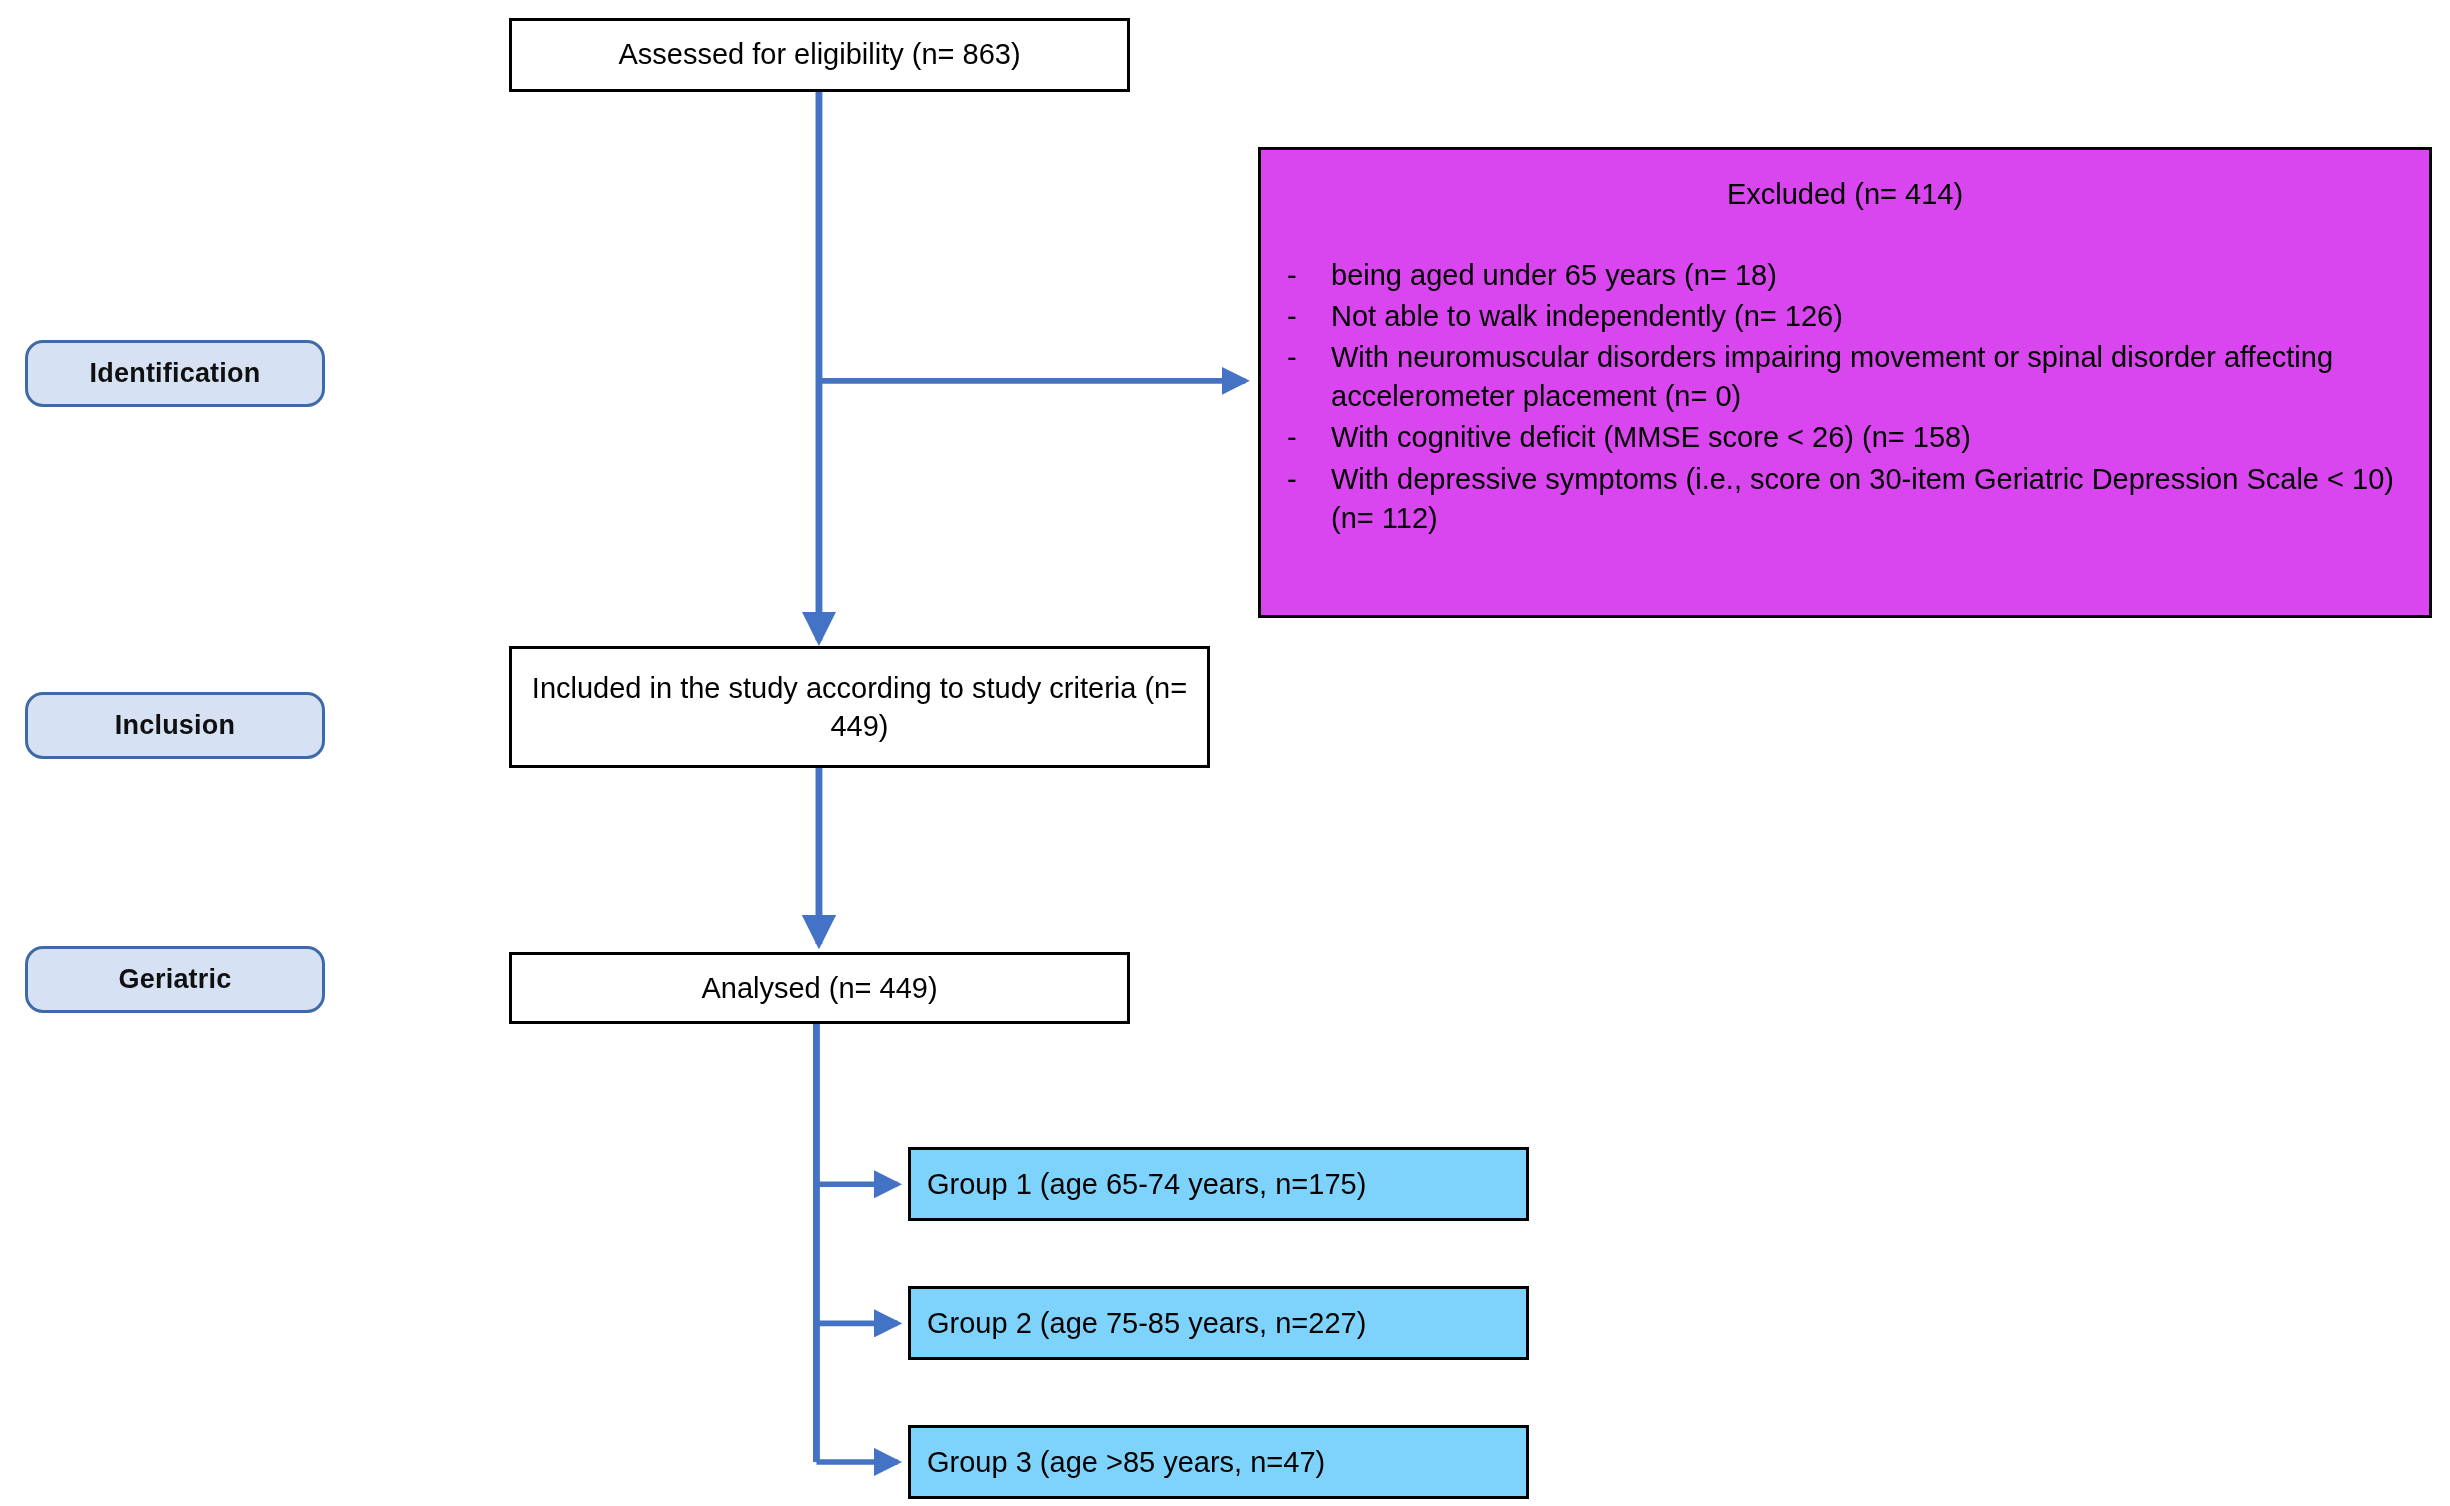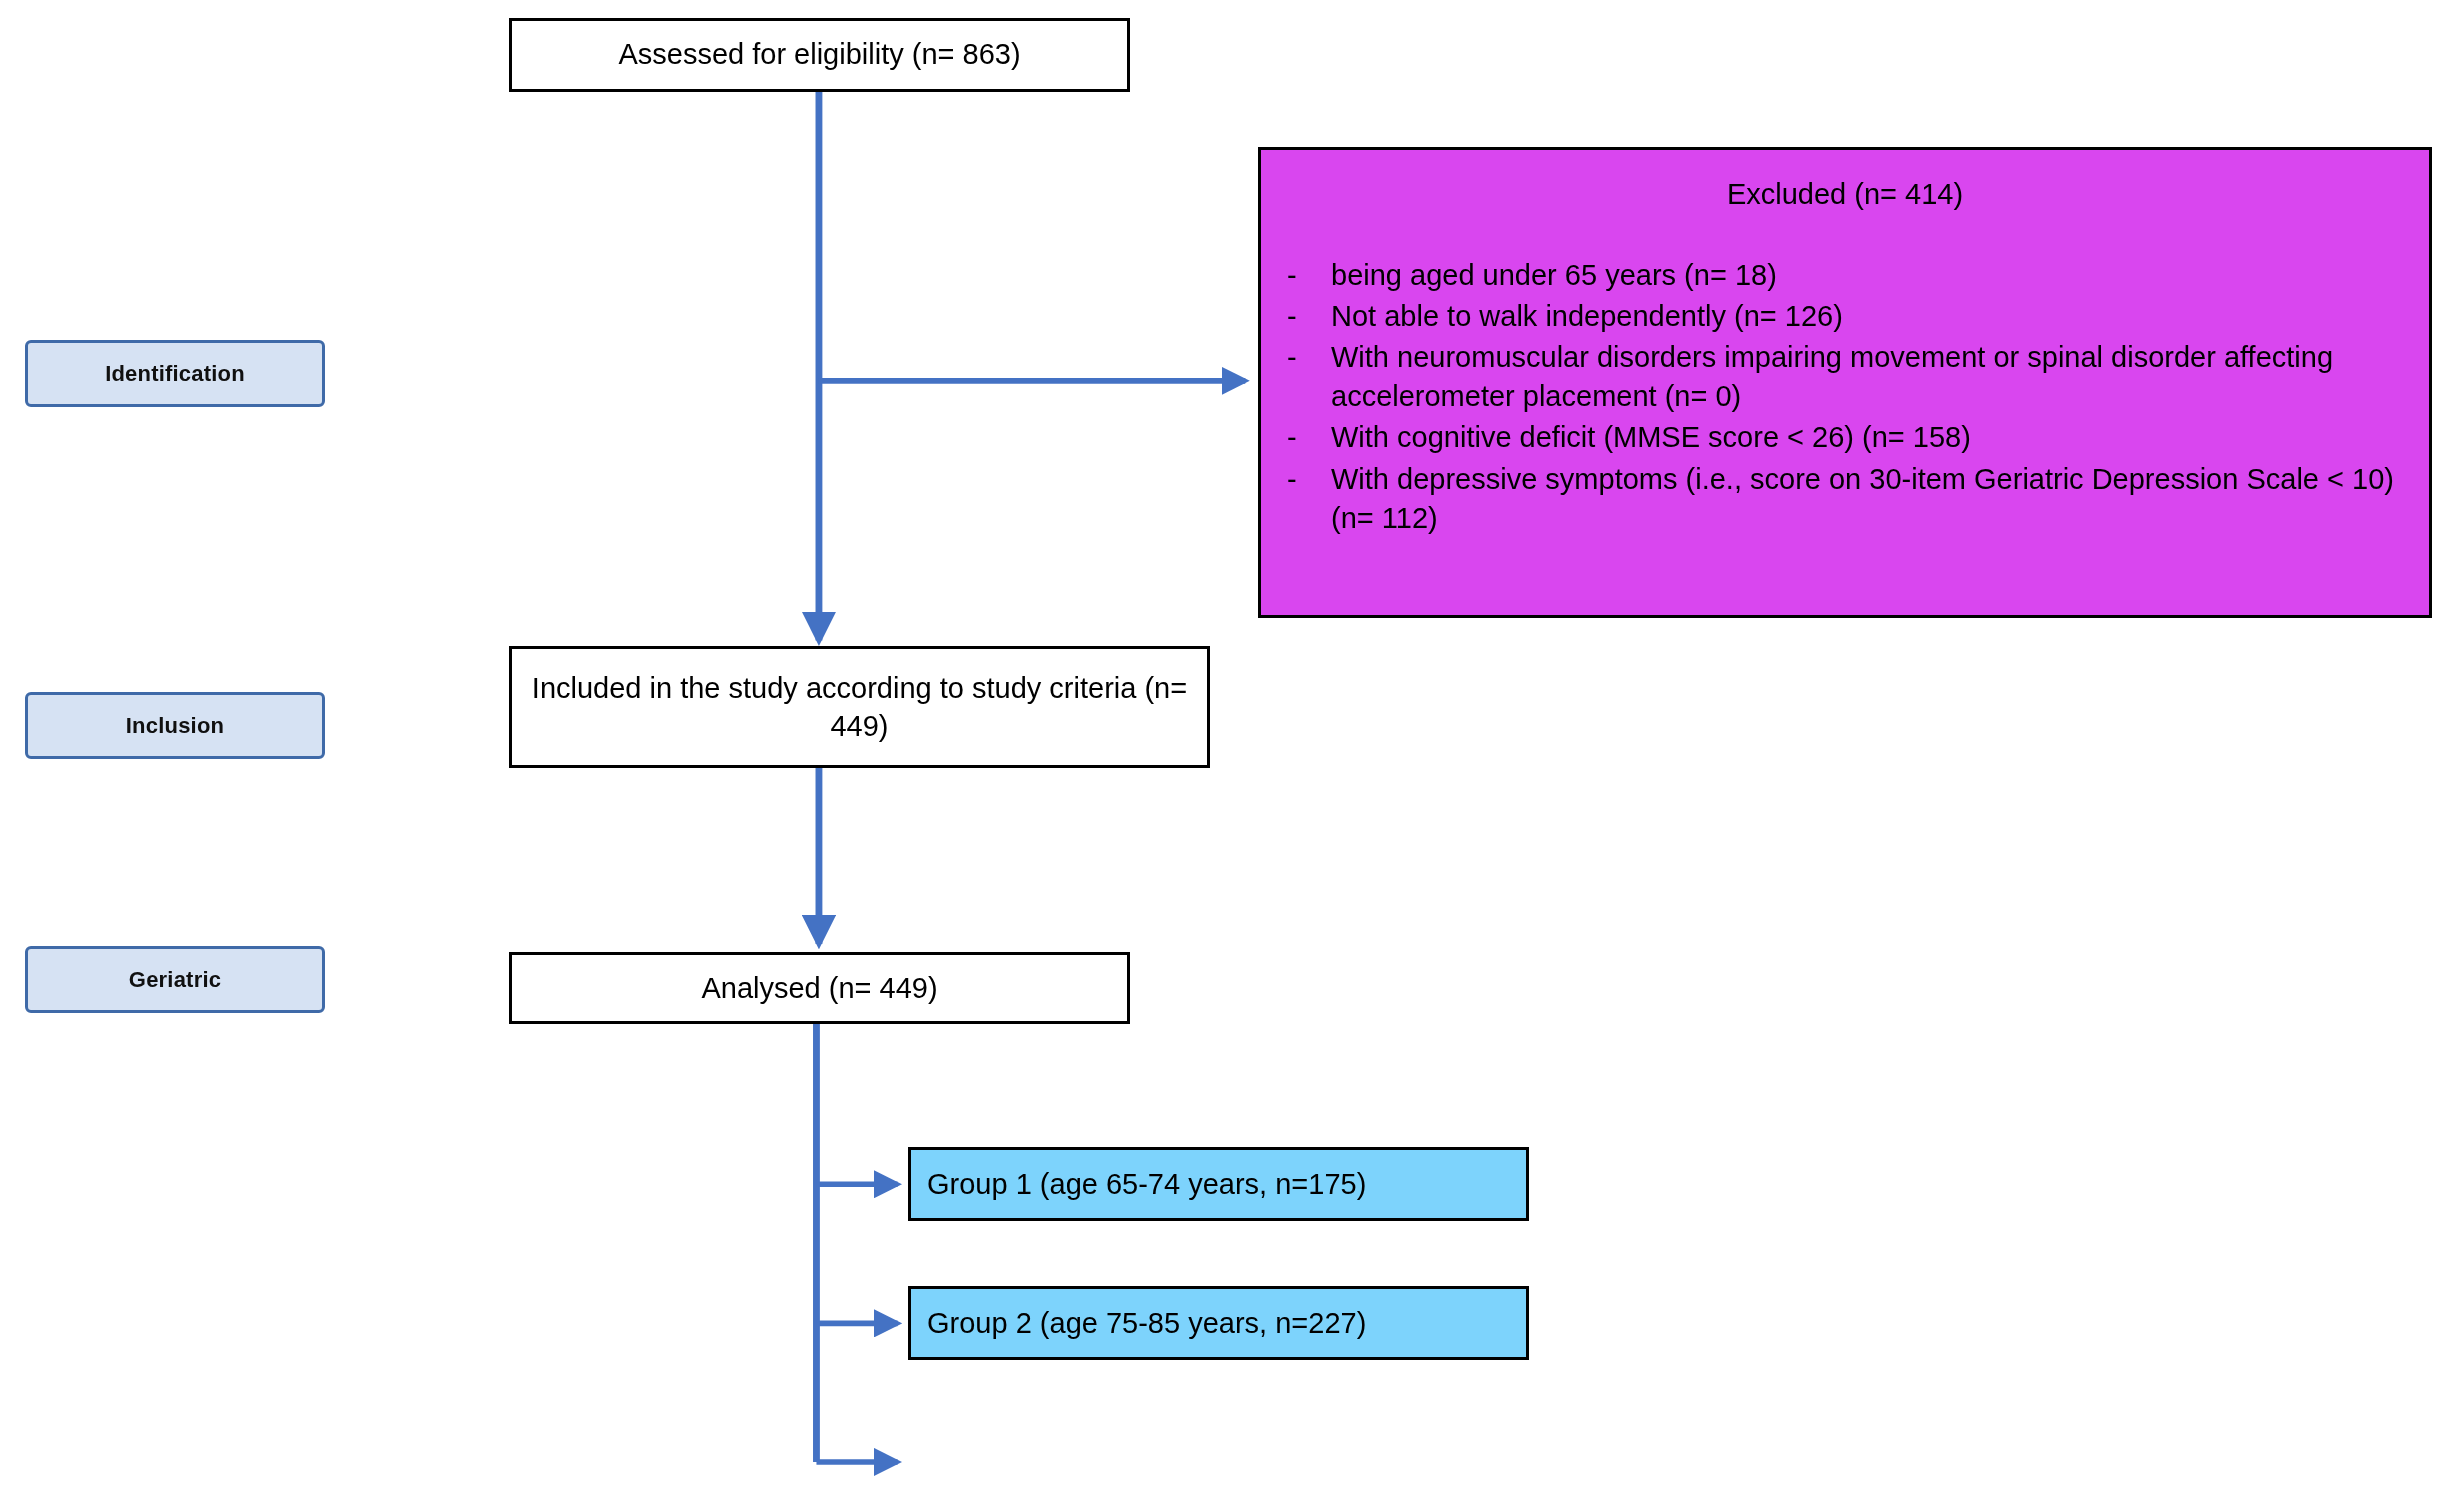--- a/index.html
+++ b/index.html
@@ -46,25 +46,25 @@
     text-align: center;
     padding: 5px 11.2px;
   }
 
   
   .stage-pill {
     position: absolute;
     box-sizing: border-box;
     background: #d6e2f3;
     border: 3.1px solid #3f6aa8;
-    border-radius: 6px;
+    border-radius: 18px;
     display: flex;
     align-items: center;
     justify-content: center;
-    font-size: 22px;
+    font-size: 27px;
     font-weight: bold;
     color: #101010;
     letter-spacing: 0.2px;
   }
 
   
   #excluded-box {
     position: absolute;
     box-sizing: border-box;
     background: #d946ef;
@@ -187,15 +187,18 @@
   </div>
 
   <div class="grp-box" id="group-1" style="left:908px; top:1147px; width:621px; height:74px;">
     <span>Group 1 (age 65-74 years, n=175)</span>
   </div>
 
   <div class="grp-box" id="group-2" style="left:908px; top:1286px; width:621px; height:74px;">
     <span>Group 2 (age 75-85 years, n=227)</span>
   </div>
 
+  <div class="grp-box" id="group-3" style="left:908px; top:1425px; width:621px; height:74px;">
+    <span>Group 3 (age &gt;85 years, n=47)</span>
+  </div>
 
 </div>
 
 
 </body></html>

